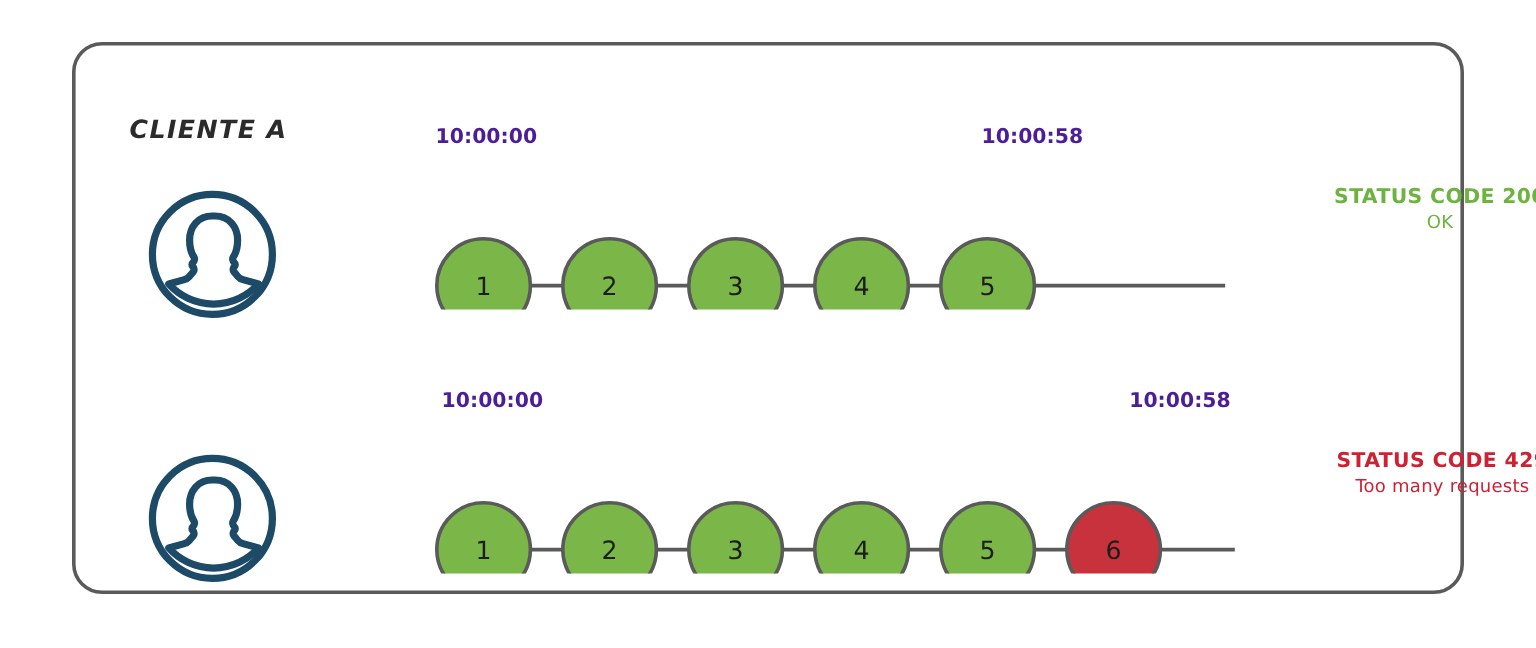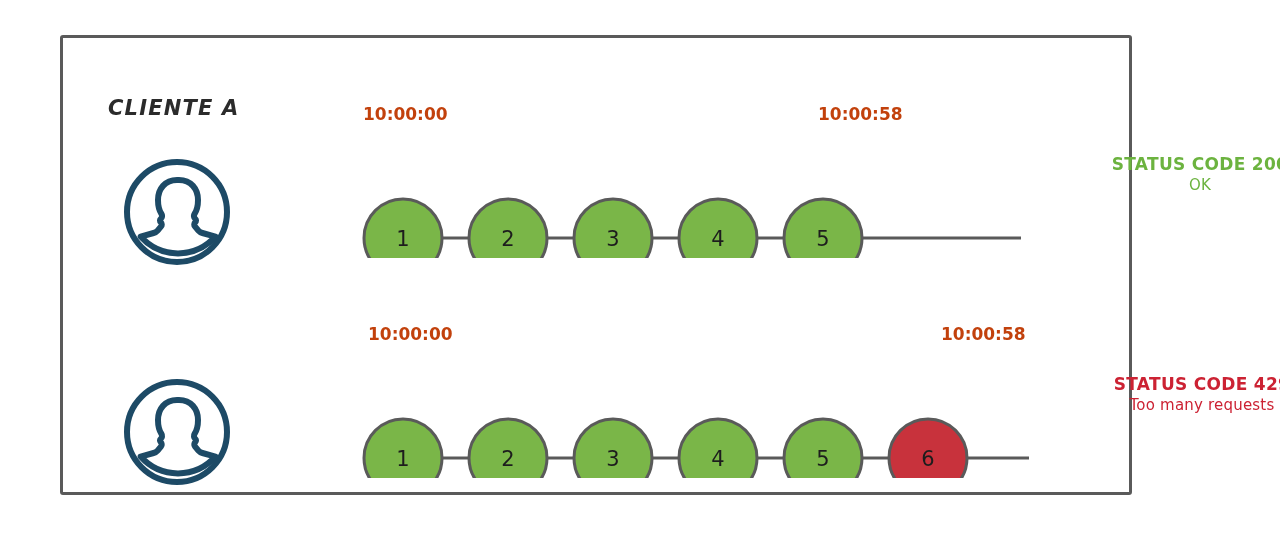--- a/index.html
+++ b/index.html
@@ -12,24 +12,24 @@
     height: 540px;
     position: relative;
     overflow: hidden;
     font-family: "DejaVu Sans", sans-serif;
   }
 
   #diagram-frame {
     position: absolute;
     left: 60px;
     top: 35px;
-    width: 1072px;
+    width: 1160px;
     height: 460px;
     border: 3px solid #5a5a5a;
-    border-radius: 3px;
+    border-radius: 25px;
     box-sizing: border-box;
     background: #ffffff;
   }
 
   .client-row {
     position: absolute;
     left: 0;
     width: 100%;
     height: 200px;
   }
@@ -60,21 +60,21 @@
   }
   .avatar svg { display: block; width: 112px; height: 112px; }
 
   
   .timestamp {
     position: absolute;
     top: 46px;
     font-family: "DejaVu Sans", sans-serif;
     font-size: 17px;
     font-weight: bold;
-    color: #c2410c;
+    color: #4c1d95;
     white-space: nowrap;
   }
 
   
   .chain {
     position: absolute;
     left: 0;
     top: 0;
     width: 1160px;
     height: 200px;

